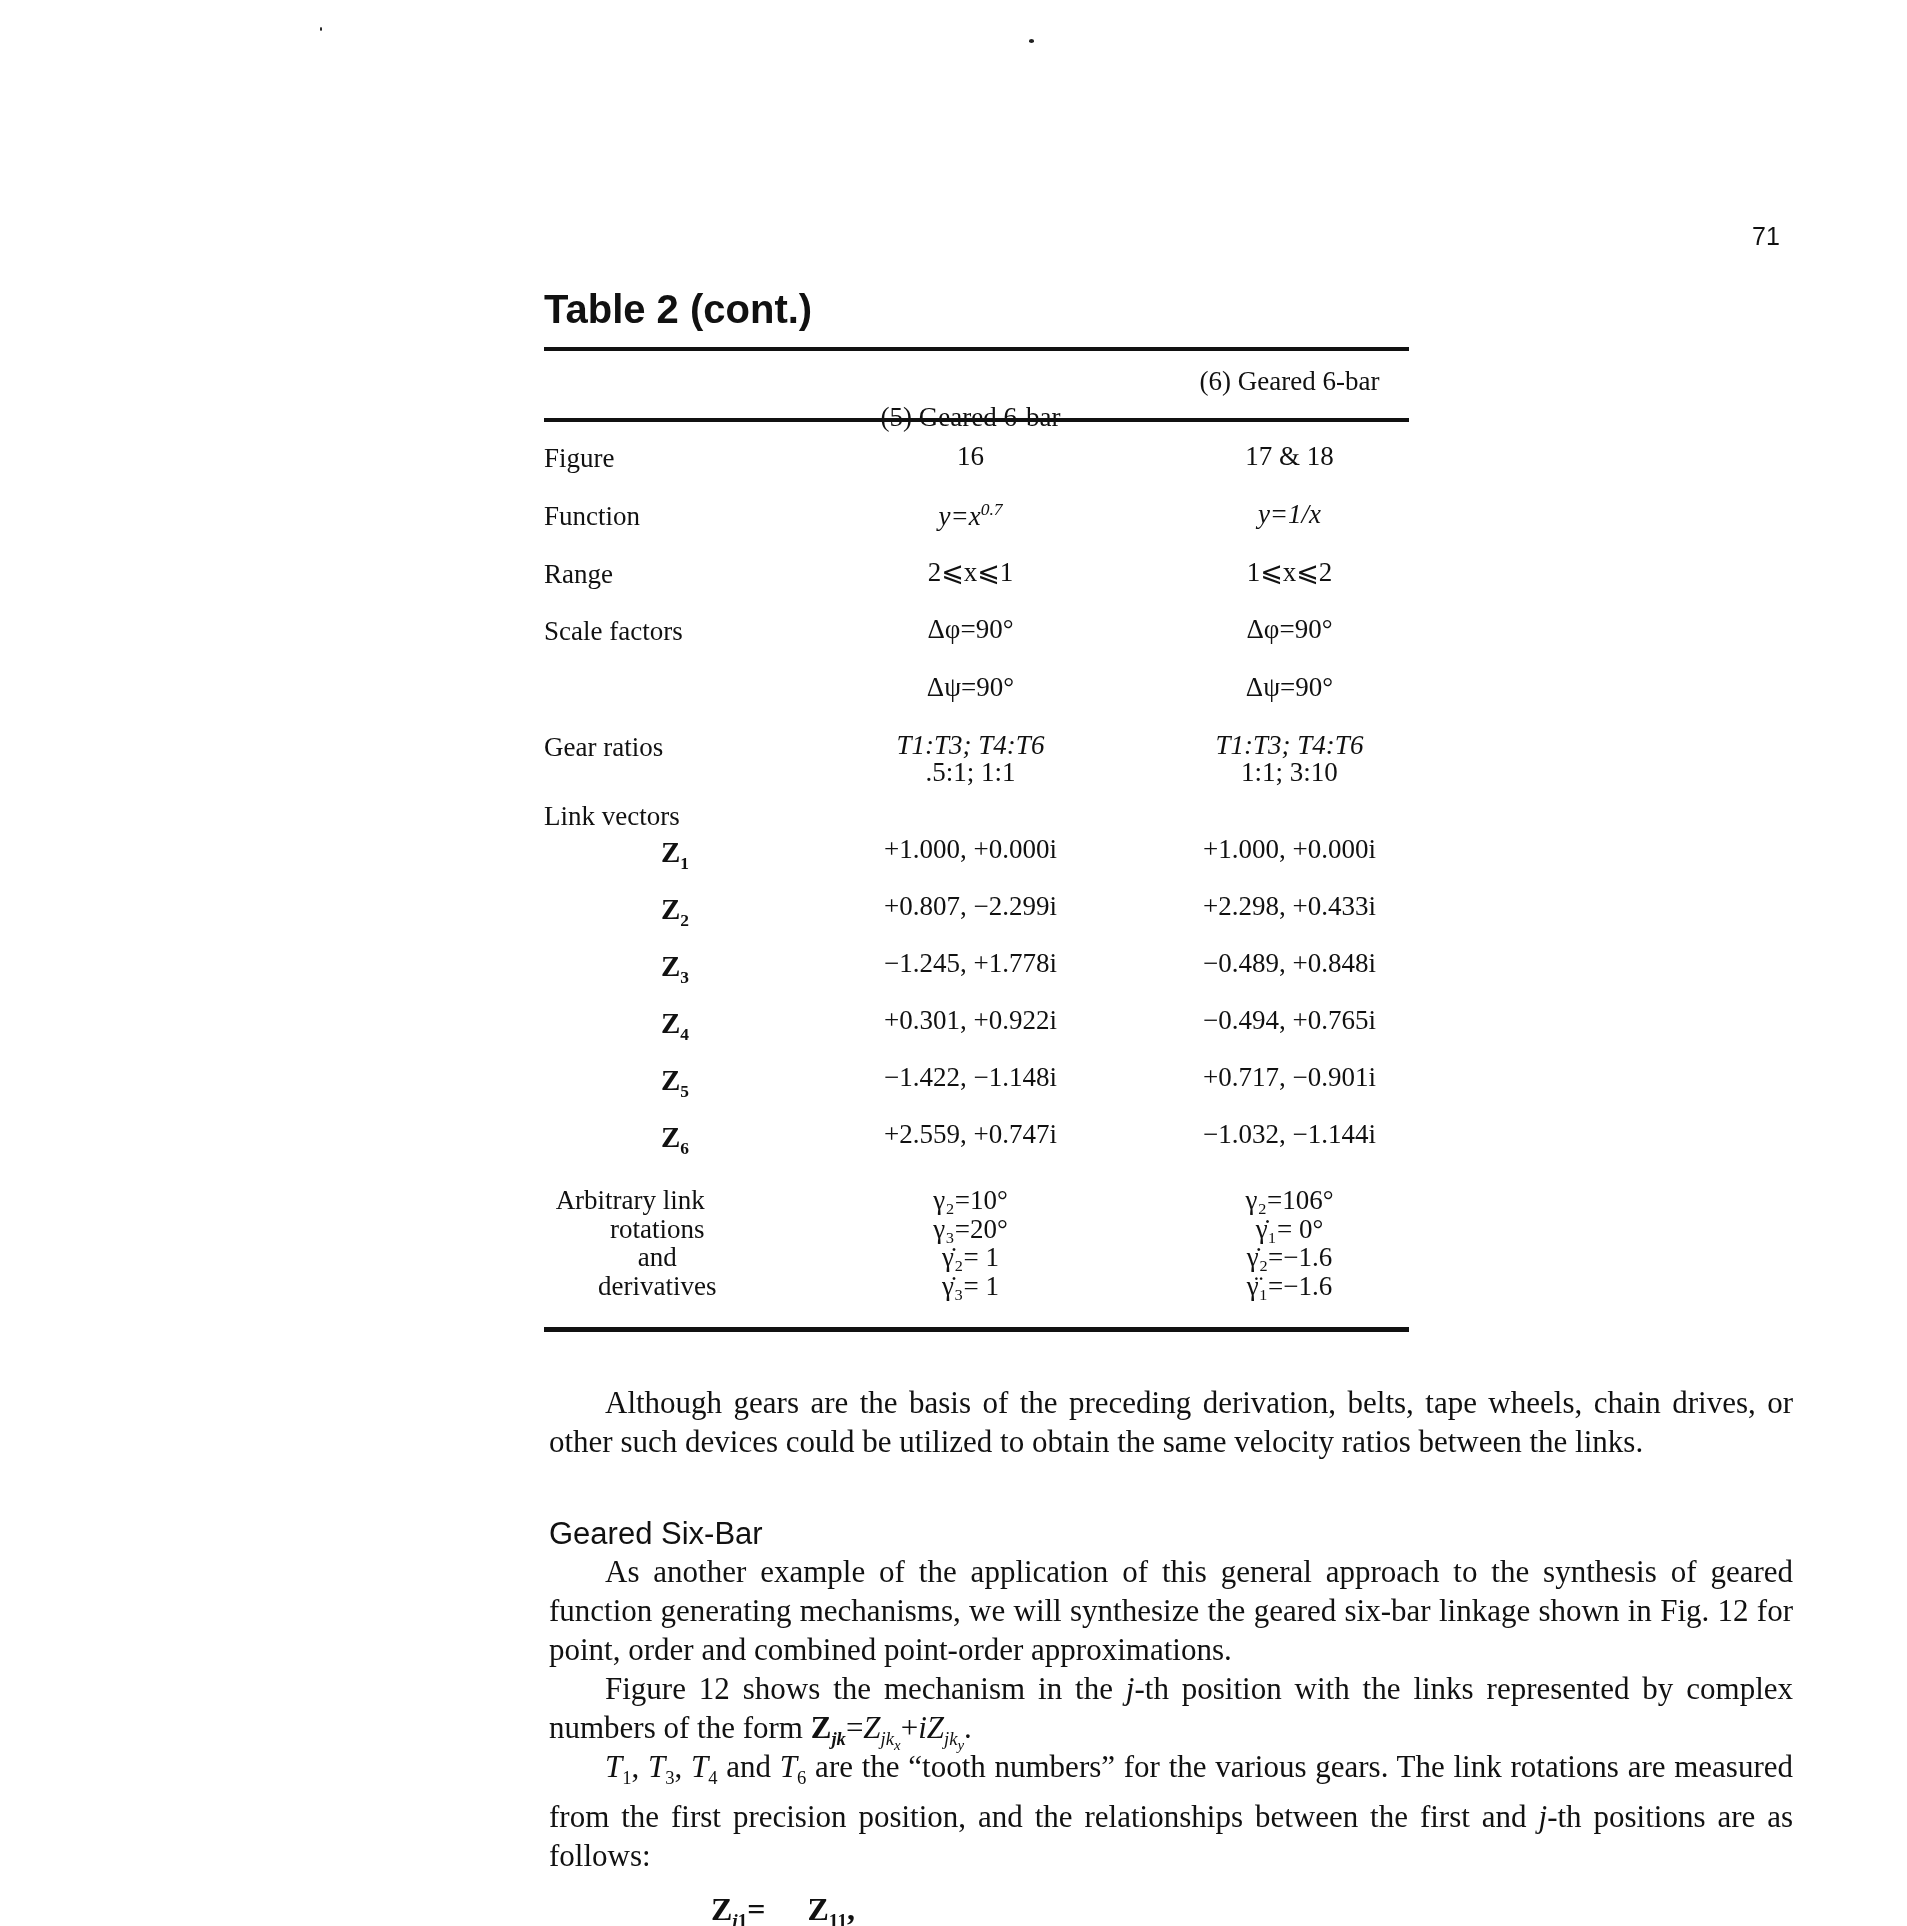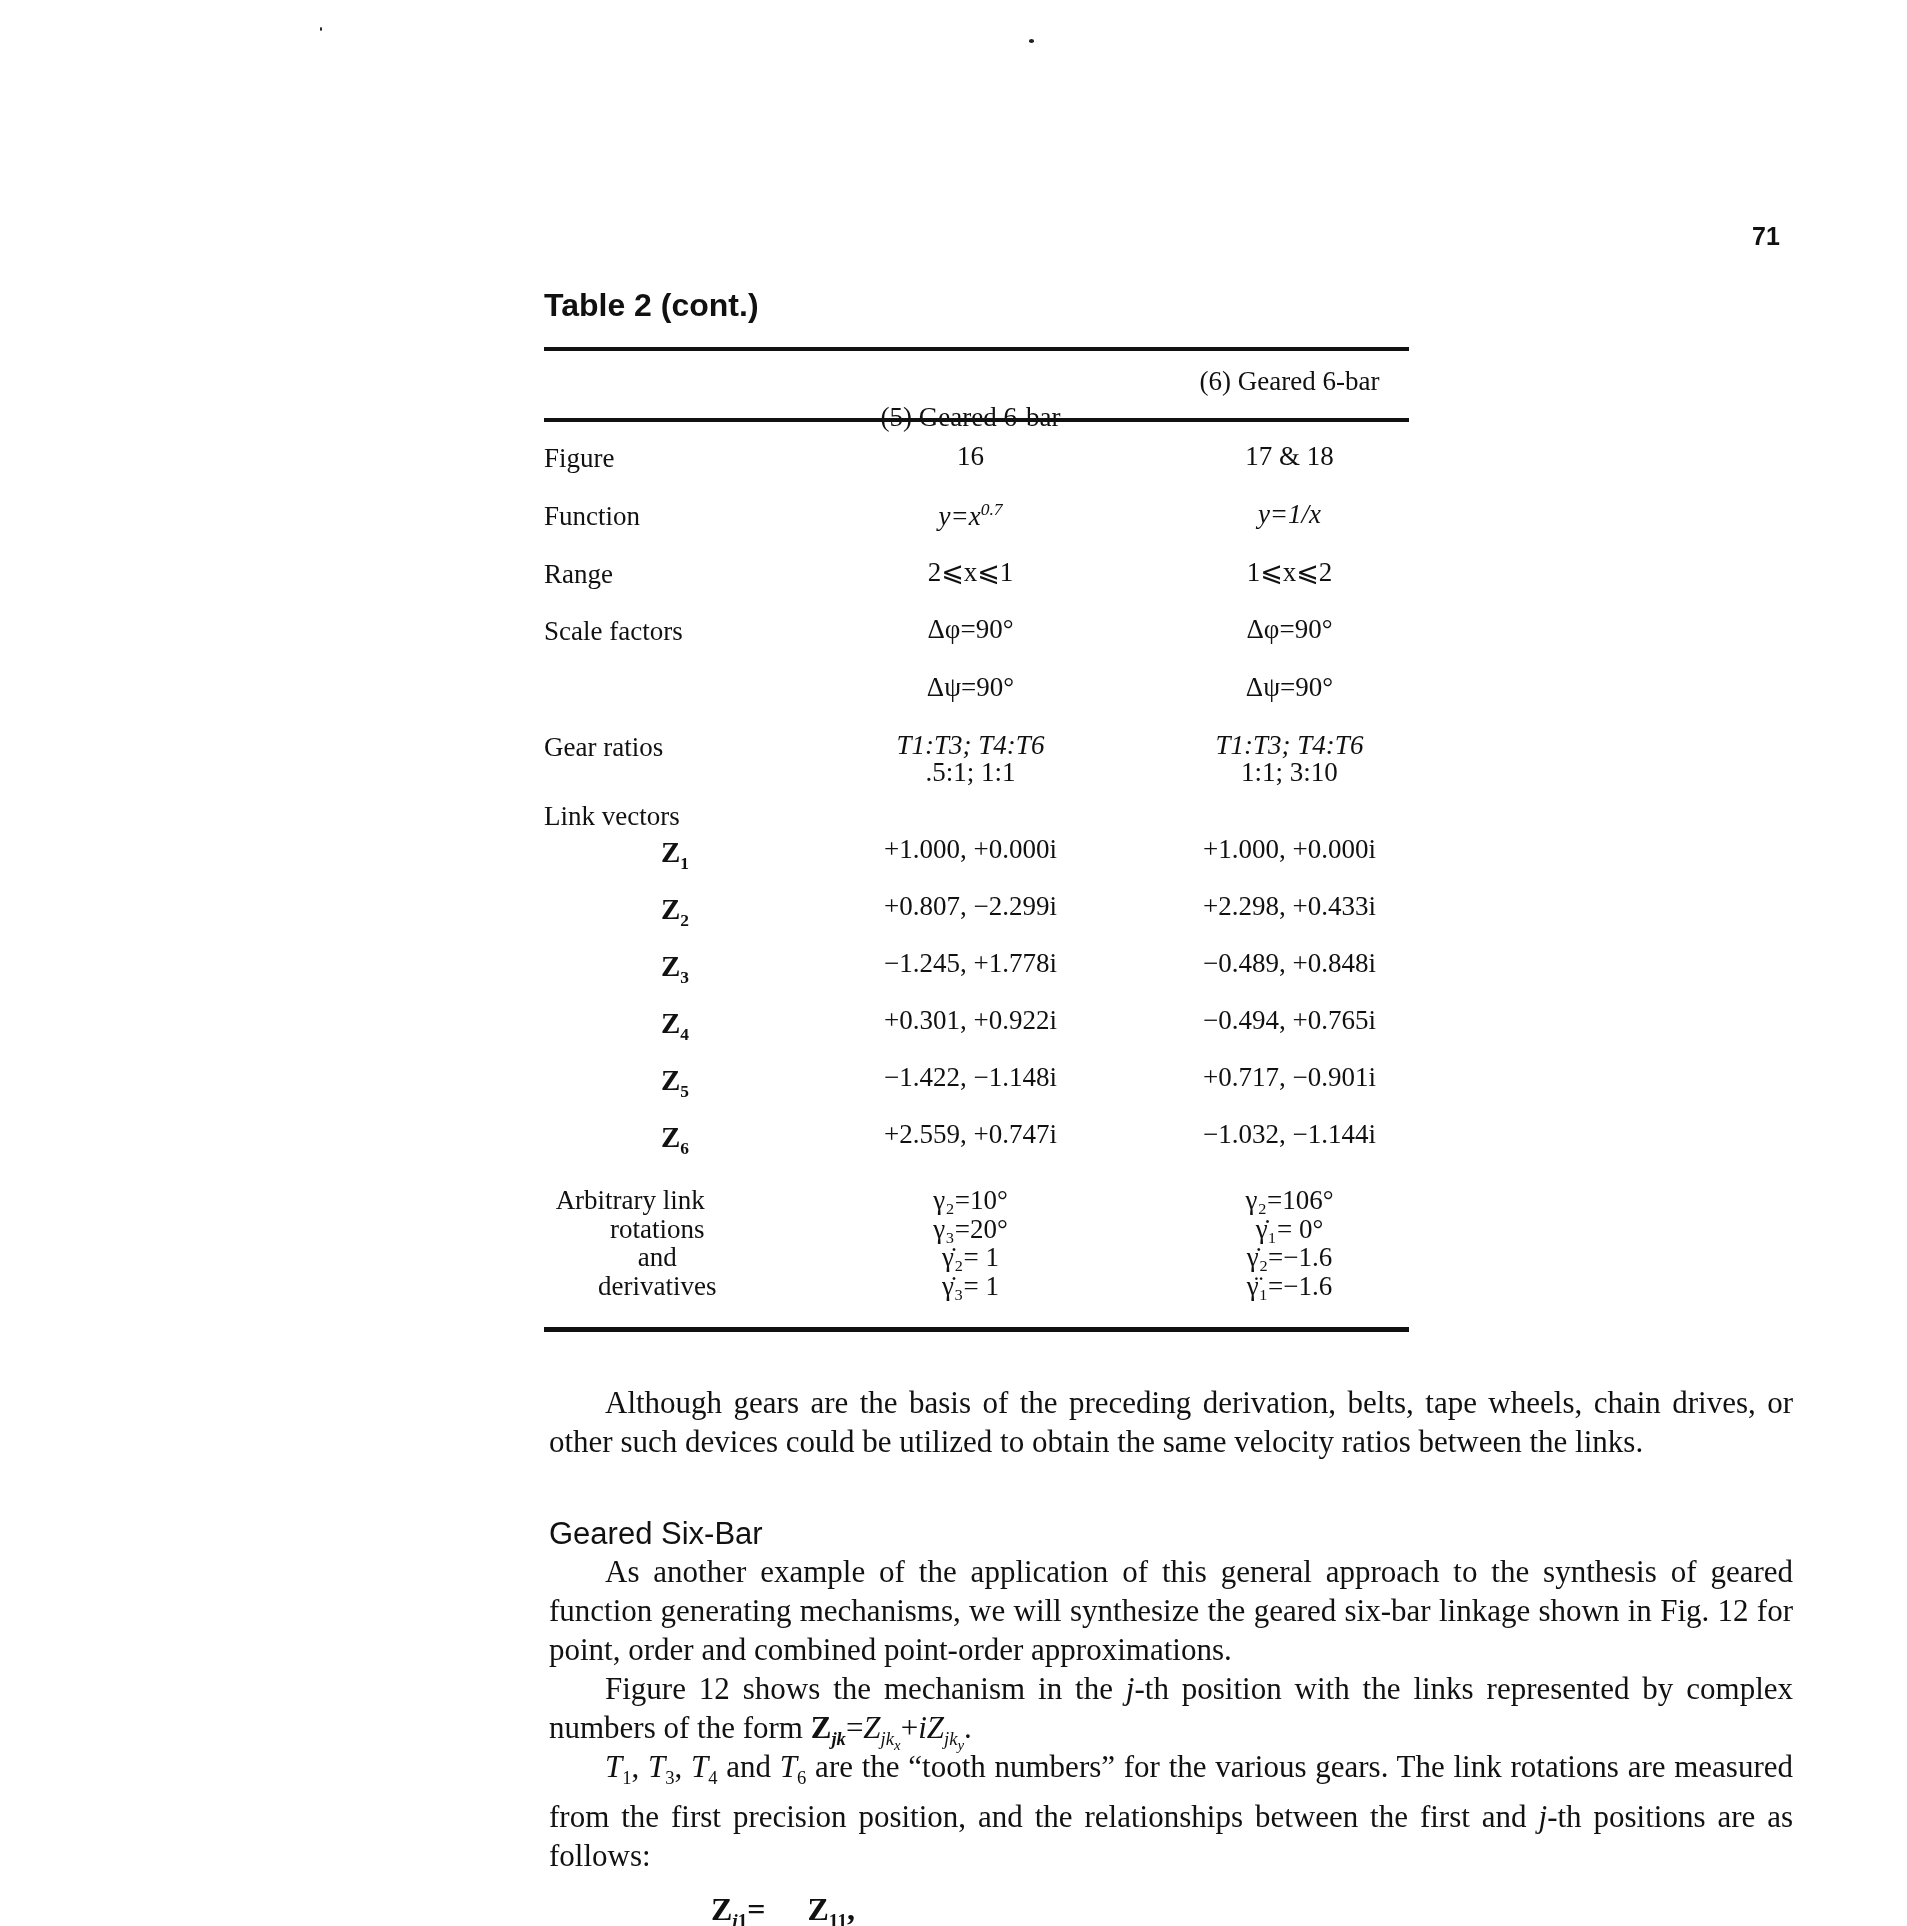--- a/index.html
+++ b/index.html
@@ -4,26 +4,26 @@
   <style>
     html, body { margin: 0; padding: 0; background: #ffffff; }
     body {
       width: 1908px; height: 2483px; position: relative; overflow: hidden;
       font-family: "Liberation Serif", "DejaVu Serif", serif;
       color: #111111;
     }
     .page-number {
       position: absolute; left: 1752px; top: 222px;
       font-family: "Liberation Sans", "DejaVu Sans", sans-serif;
-      font-weight: bold; font-size: 25px;
+      font-weight: normal; font-size: 25px;
     }
     .table-title {
       position: absolute; left: 544px; top: 287px;
       font-family: "Liberation Sans", "DejaVu Sans", sans-serif;
-      font-weight: bold; font-size: 32px;
+      font-weight: bold; font-size: 40px;
     }
     .rule { position: absolute; left: 544px; width: 865px; background: #111; }
     .rule-top { top: 347px; height: 3.9px; }
     .rule-mid { top: 418px; height: 3.9px; }
     .rule-bot { top: 1327px; height: 4.6px; }
 
     .col-header { position: absolute; top: 366px; font-size: 27px; text-align: center; width: 347px; }
     .col-a { left: 797px; margin-top: 36px; }
     .col-b { left: 1116px; text-align: center; }
 

